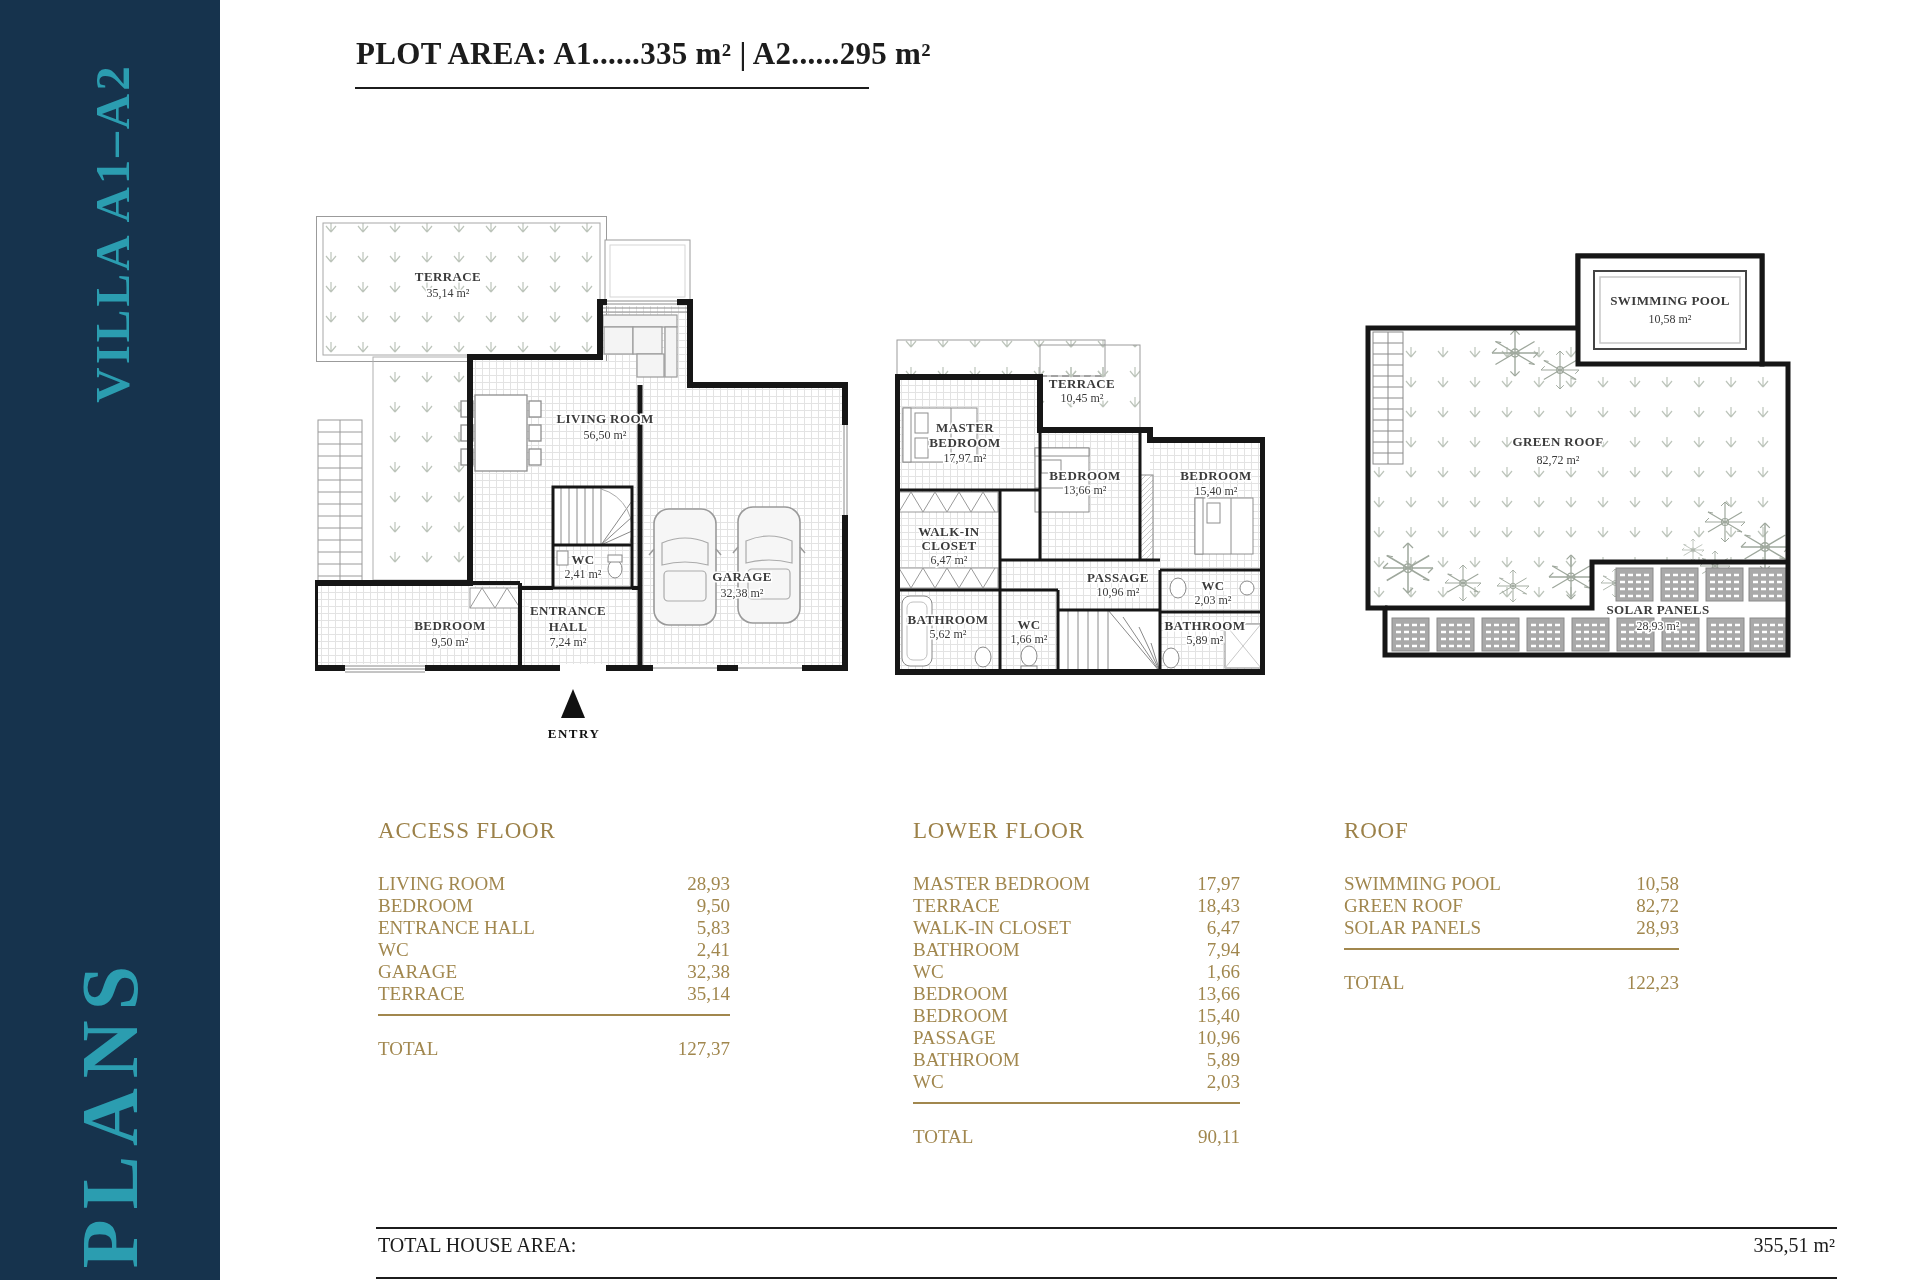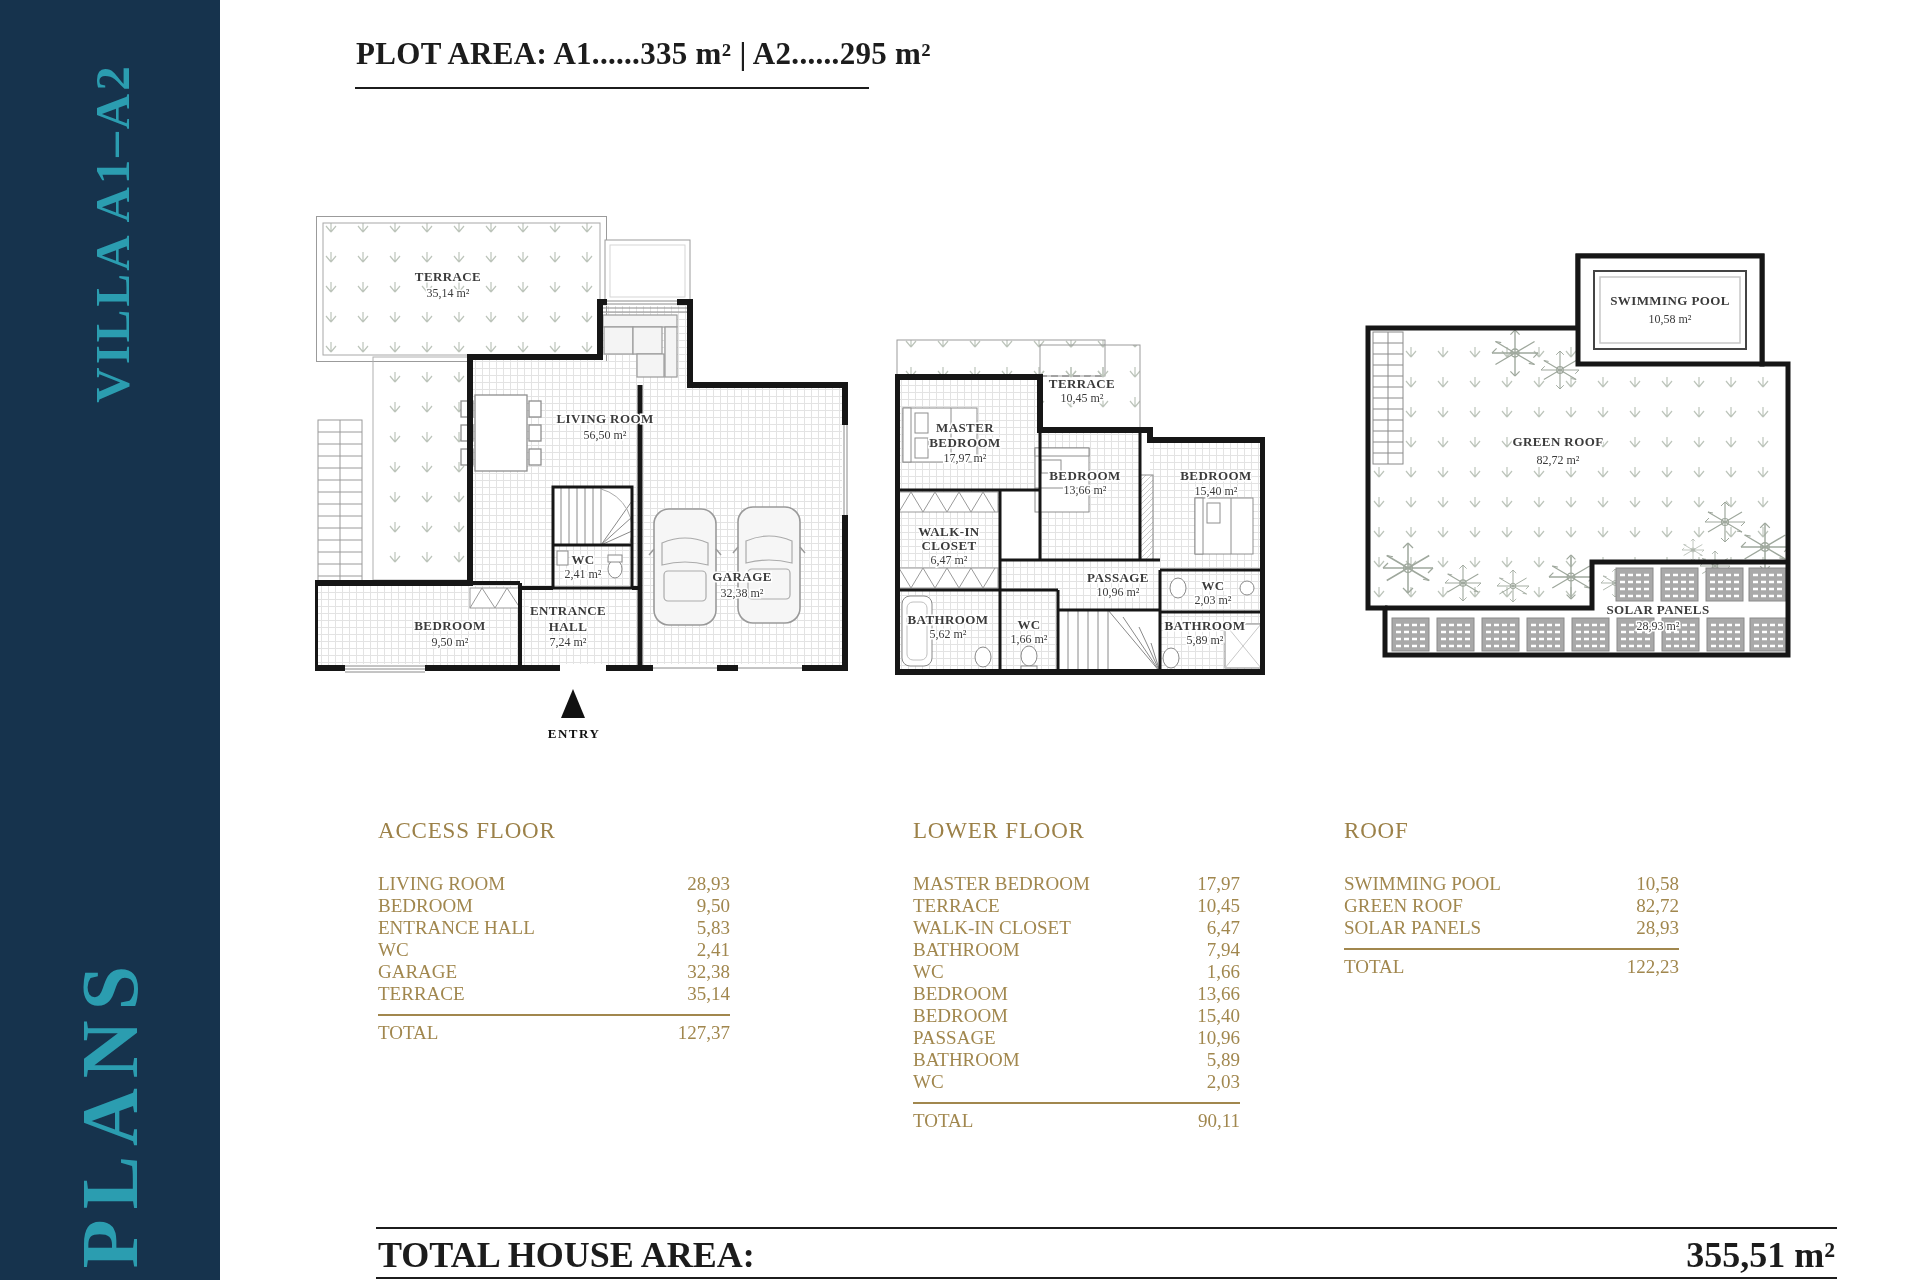--- a/index.html
+++ b/index.html
@@ -27,26 +27,26 @@
       paint-order:stroke;stroke:#fff;stroke-width:3px;}
   .entry-t{font-family:"Liberation Serif",serif;font-size:13px;font-weight:700;fill:#111;
       letter-spacing:1.5px;}
 
   
   .table{position:absolute;color:#a1874e;}
   .t-title{font-size:23px;font-weight:400;letter-spacing:.8px;color:#9c8148;}
   .t-rows{margin-top:29px;}
   .t-row{display:flex;justify-content:space-between;font-size:19px;line-height:22px;}
   .t-sep{border-top:2px solid #a1874e;margin-top:9px;}
-  .t-total{margin-top:6px;}
+  .t-total{margin-top:22px;}
 
   
   .footer-rule{position:absolute;border-top:2px solid #1c1c1c;}
   .footer-text{position:absolute;left:378px;top:1234px;width:1457px;display:flex;
-               justify-content:space-between;font-size:36px;font-weight:700;color:#1c1c1c;}
+               justify-content:space-between;font-size:20px;font-weight:400;color:#1c1c1c;}
 </style>
 </head>
 <body>
 
 <svg width="0" height="0" style="position:absolute">
   <defs>
     <pattern id="hatch" width="7" height="7" patternUnits="userSpaceOnUse">
       <path d="M0,6.5H7M6.5,0V7" stroke="#e3e3e3" stroke-width="1" fill="none"></path>
     </pattern>
     <pattern id="grass" width="32" height="30" patternUnits="userSpaceOnUse">
@@ -381,21 +381,21 @@
 
 <div class="table" style="left:913px;top:818px;width:327px">
   <div class="t-title">LOWER FLOOR</div>
   <div class="t-rows">
     <div class="t-row">
         <span>MASTER BEDROOM</span>
         <span>17,97</span>
       </div>
     <div class="t-row">
         <span>TERRACE</span>
-        <span>10,45</span>
+        <span>18,43</span>
       </div>
     <div class="t-row">
         <span>WALK-IN CLOSET</span>
         <span>6,47</span>
       </div>
     <div class="t-row">
         <span>BATHROOM</span>
         <span>7,94</span>
       </div>
     <div class="t-row">

